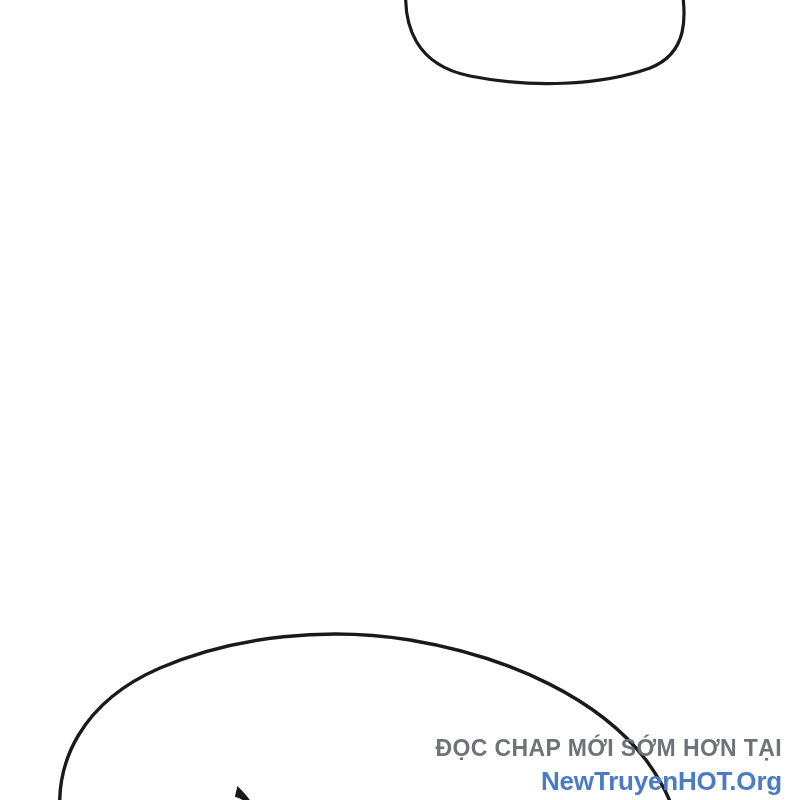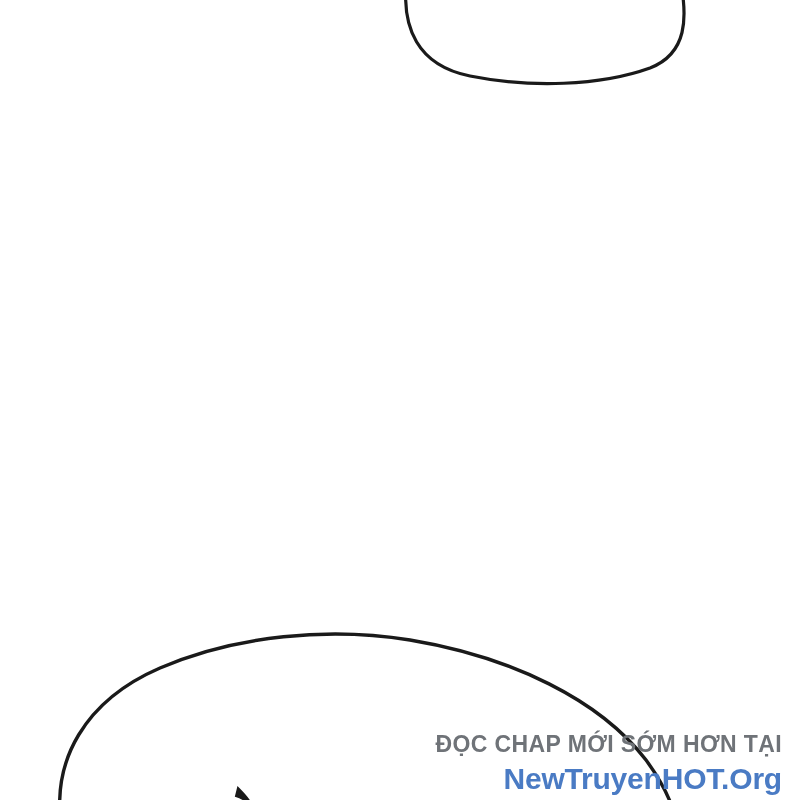--- a/index.html
+++ b/index.html
@@ -38,21 +38,21 @@
     font-family: "Liberation Sans", sans-serif;
     font-size: 23px;
     font-weight: 700;
     letter-spacing: 0.4px;
     color: #6f7378;
     margin-bottom: 8px;
     white-space: nowrap;
   }
   .wm-bottom {
     font-family: "Liberation Sans", sans-serif;
-    font-size: 30px;
+    font-size: 26px;
     font-weight: 700;
     letter-spacing: -0.2px;
     color: #4a7bc4;
     white-space: nowrap;
   }
 </style>
 </head>
 <body>
 
 <div id="page">

